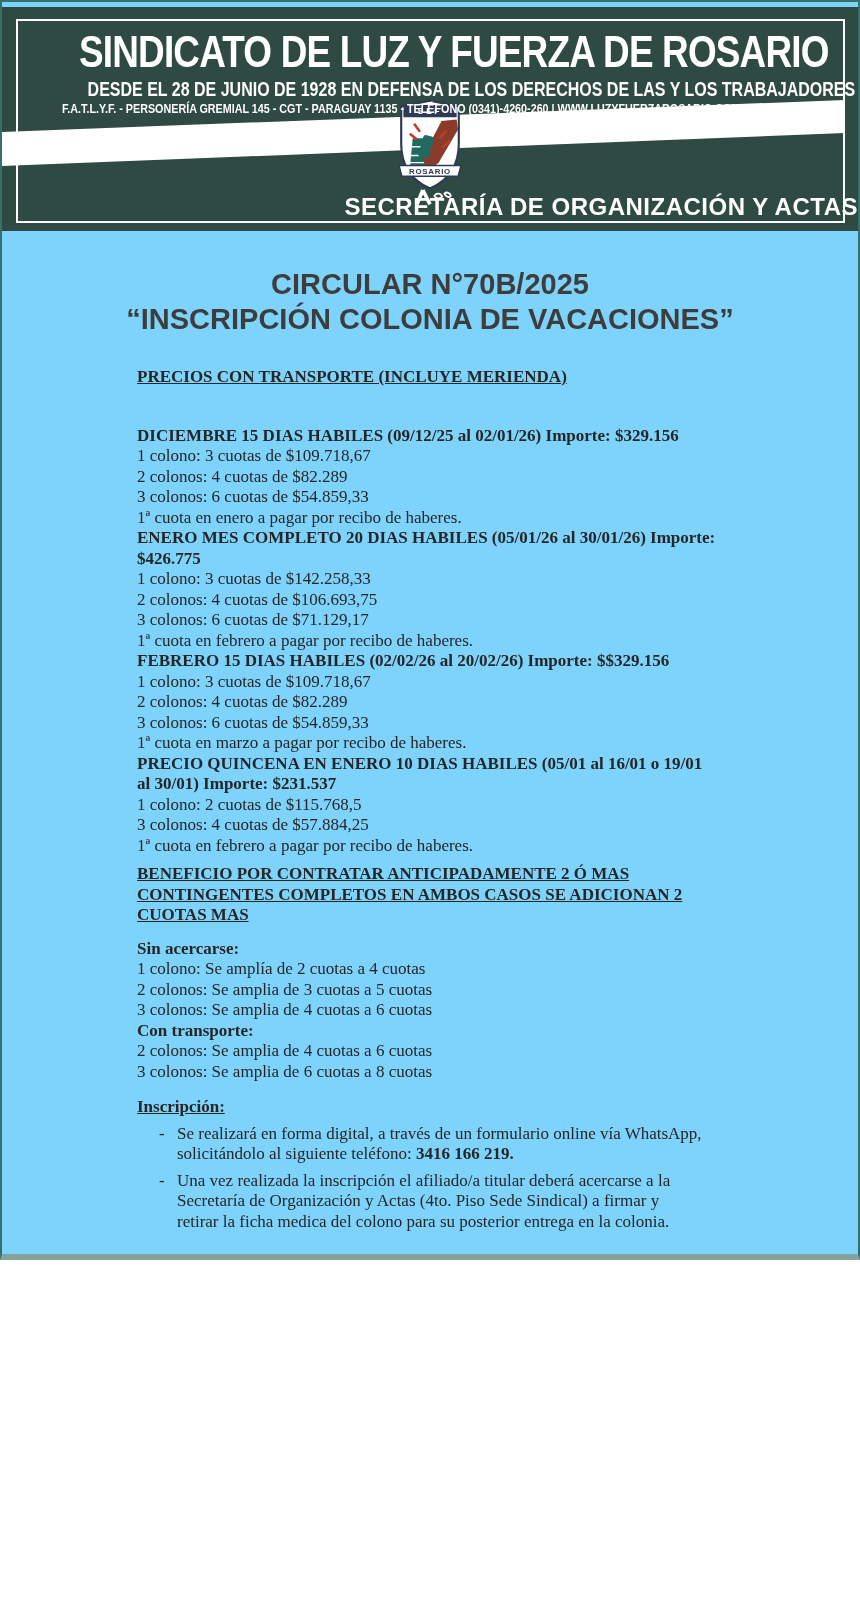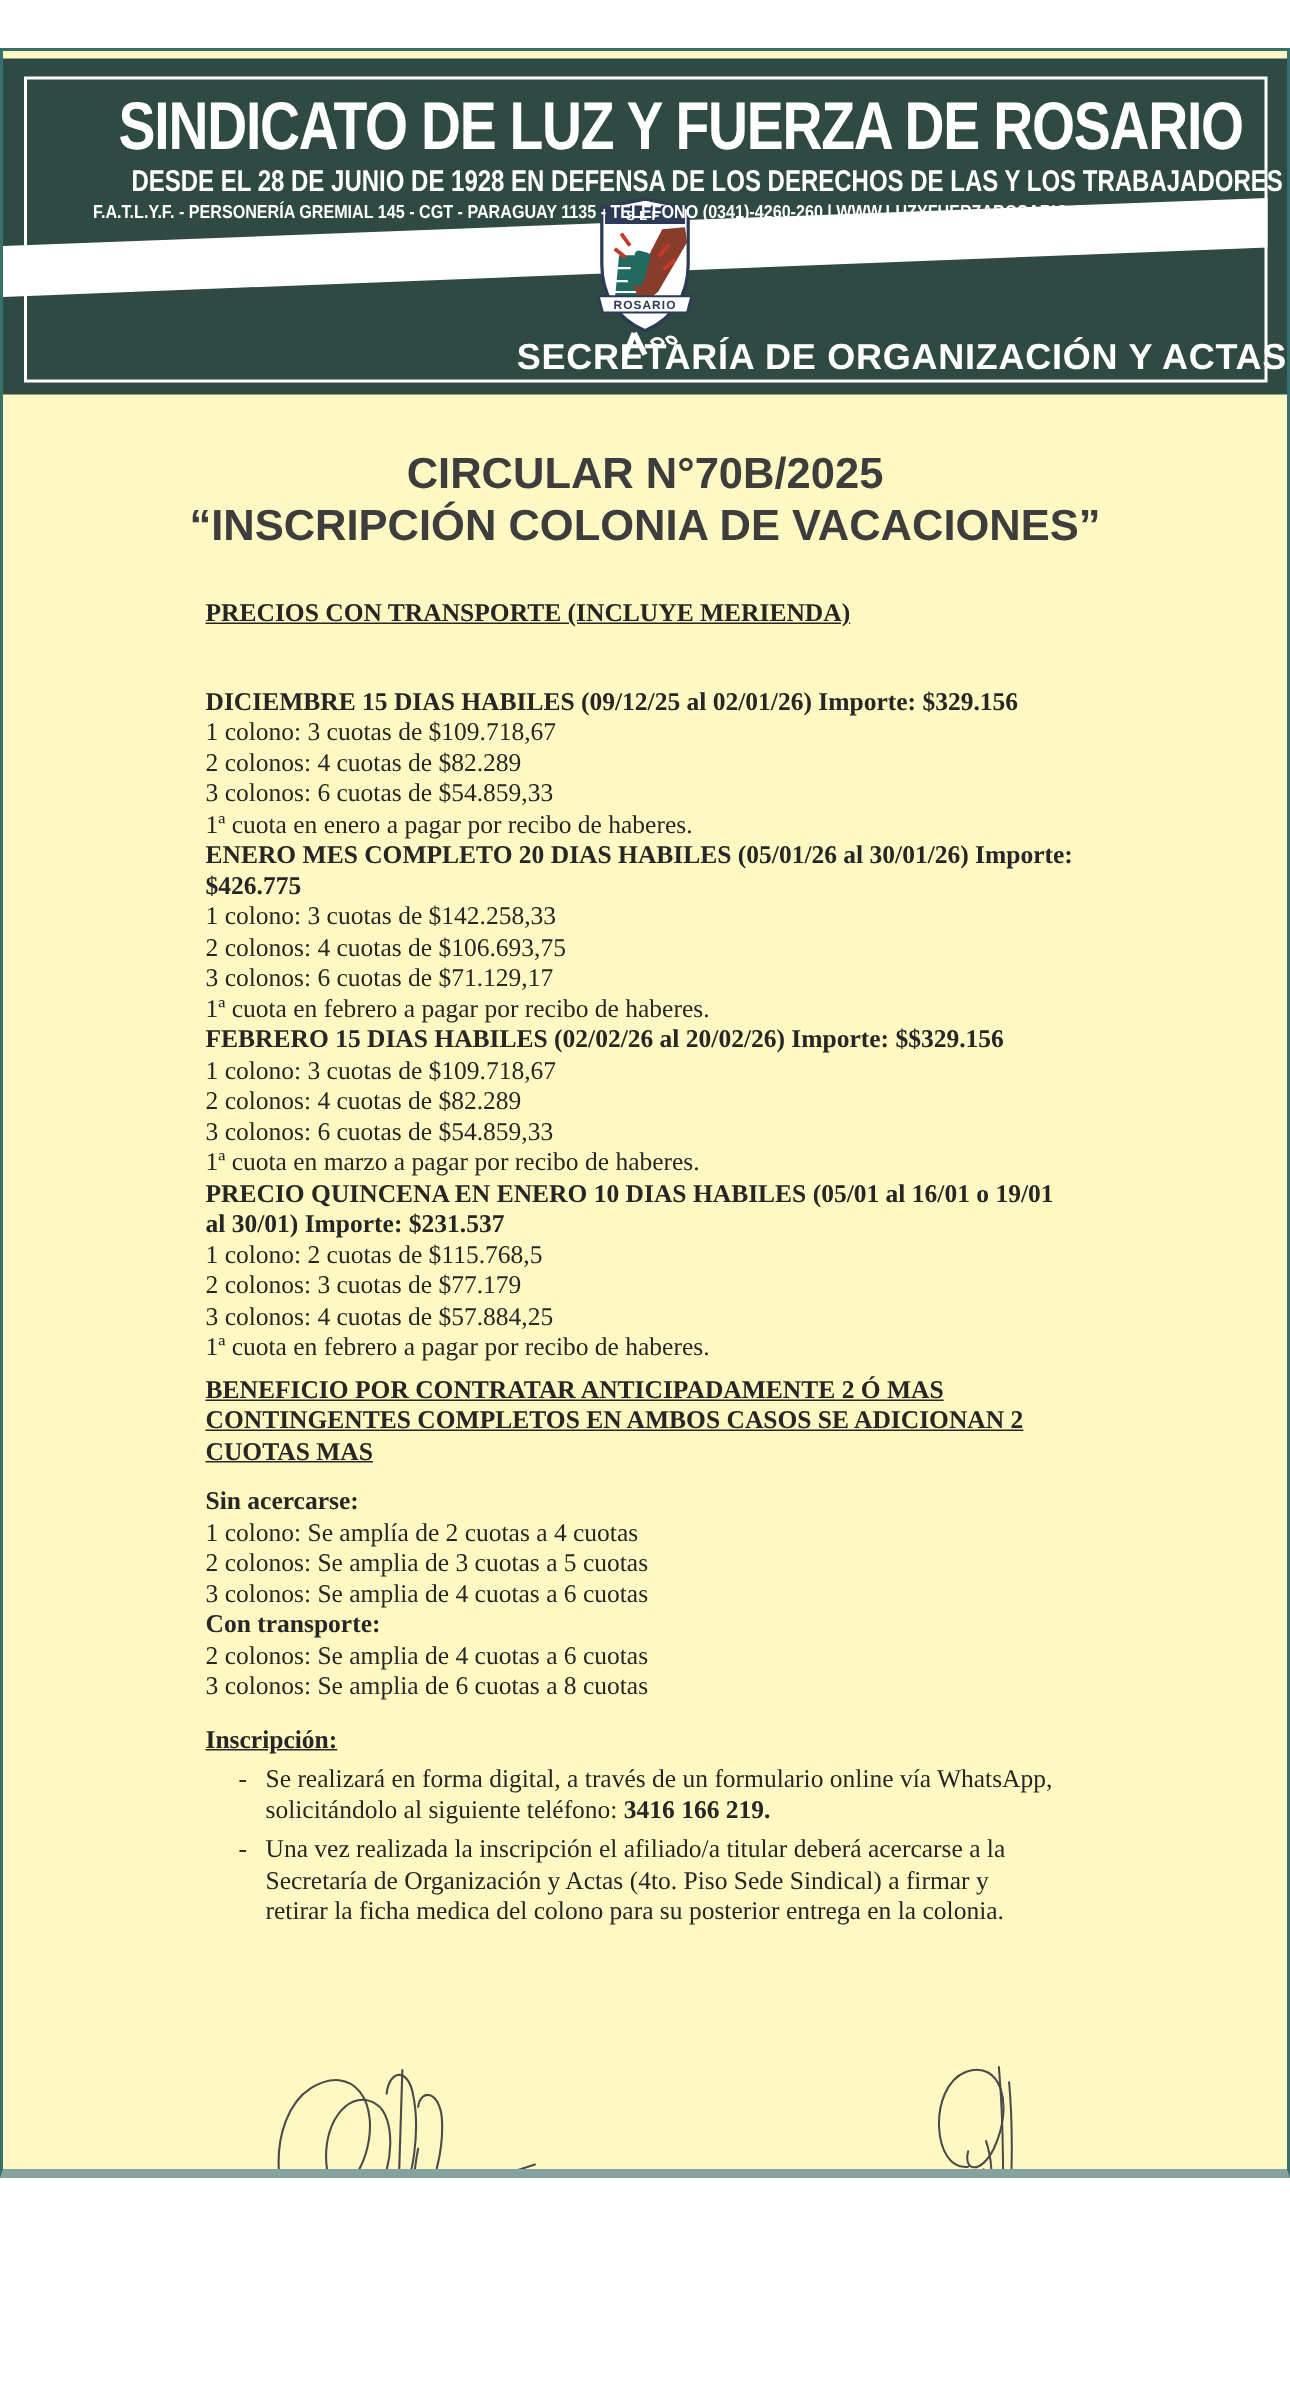--- a/index.html
+++ b/index.html
@@ -1,20 +1,20 @@
 <!DOCTYPE html>
 <html><head>
 <meta charset="utf-8">
 <style>
   html,body{margin:0;padding:0;background:#fff;}
   .page{
-    position:relative;width:860px;height:1420px;box-sizing:border-box;
-    background:#fef9c3;overflow:hidden;
+    position:relative;width:860px;height:1260px;box-sizing:border-box;
+    background:#7dd3fc;overflow:hidden;
     border:2px solid #35706a;border-bottom:6px solid #86a29e;
-    font-family:"Liberation Serif", serif;color:#262626;margin-top:32px;
+    font-family:"Liberation Serif", serif;color:#262626;
   }
   
   .banner{position:relative;margin-top:5px;height:224px;background:#2e4a43;overflow:hidden;}
   .banner-frame{position:absolute;left:14px;right:13px;top:12px;bottom:8px;border:2px solid #fff;z-index:1;}
   .stripe-svg{position:absolute;left:0;top:0;width:100%;height:100%;z-index:2;}
   .banner-text{position:absolute;left:0;top:0;width:100%;z-index:4;text-align:center;color:#fff;
     font-family:"Liberation Sans", sans-serif;font-weight:bold;}
   .h-line{white-space:nowrap;}
   .h-title{font-size:45px;line-height:48px;margin-top:21px;transform:scaleX(0.82);transform-origin:50% 50%;letter-spacing:-1px;}
   .h-sub{font-size:20px;line-height:23px;margin-top:2px;transform:scaleX(0.80);transform-origin:50% 50%;}
@@ -133,21 +133,20 @@
         <div class="pb-title">FEBRERO 15 DIAS HABILES (02/02/26 al 20/02/26) Importe: $$329.156</div>
         <div>1 colono: 3 cuotas de $109.718,67</div>
         <div>2 colonos: 4 cuotas de $82.289</div>
         <div>3 colonos: 6 cuotas de $54.859,33</div>
         <div>1ª cuota en marzo a pagar por recibo de haberes.</div>
       </div>
       <div>
         <div class="pb-title">PRECIO QUINCENA EN ENERO 10 DIAS HABILES (05/01 al 16/01 o 19/01
 al 30/01) Importe: $231.537</div>
         <div>1 colono: 2 cuotas de $115.768,5</div>
-        <div>2 colonos: 3 cuotas de $77.179</div>
         <div>3 colonos: 4 cuotas de $57.884,25</div>
         <div>1ª cuota en febrero a pagar por recibo de haberes.</div>
       </div>
     </div>
 
     <div class="benefit">BENEFICIO POR CONTRATAR ANTICIPADAMENTE 2 Ó MAS
 CONTINGENTES COMPLETOS EN AMBOS CASOS SE ADICIONAN 2
 CUOTAS MAS</div>
 
     <div class="sin">

